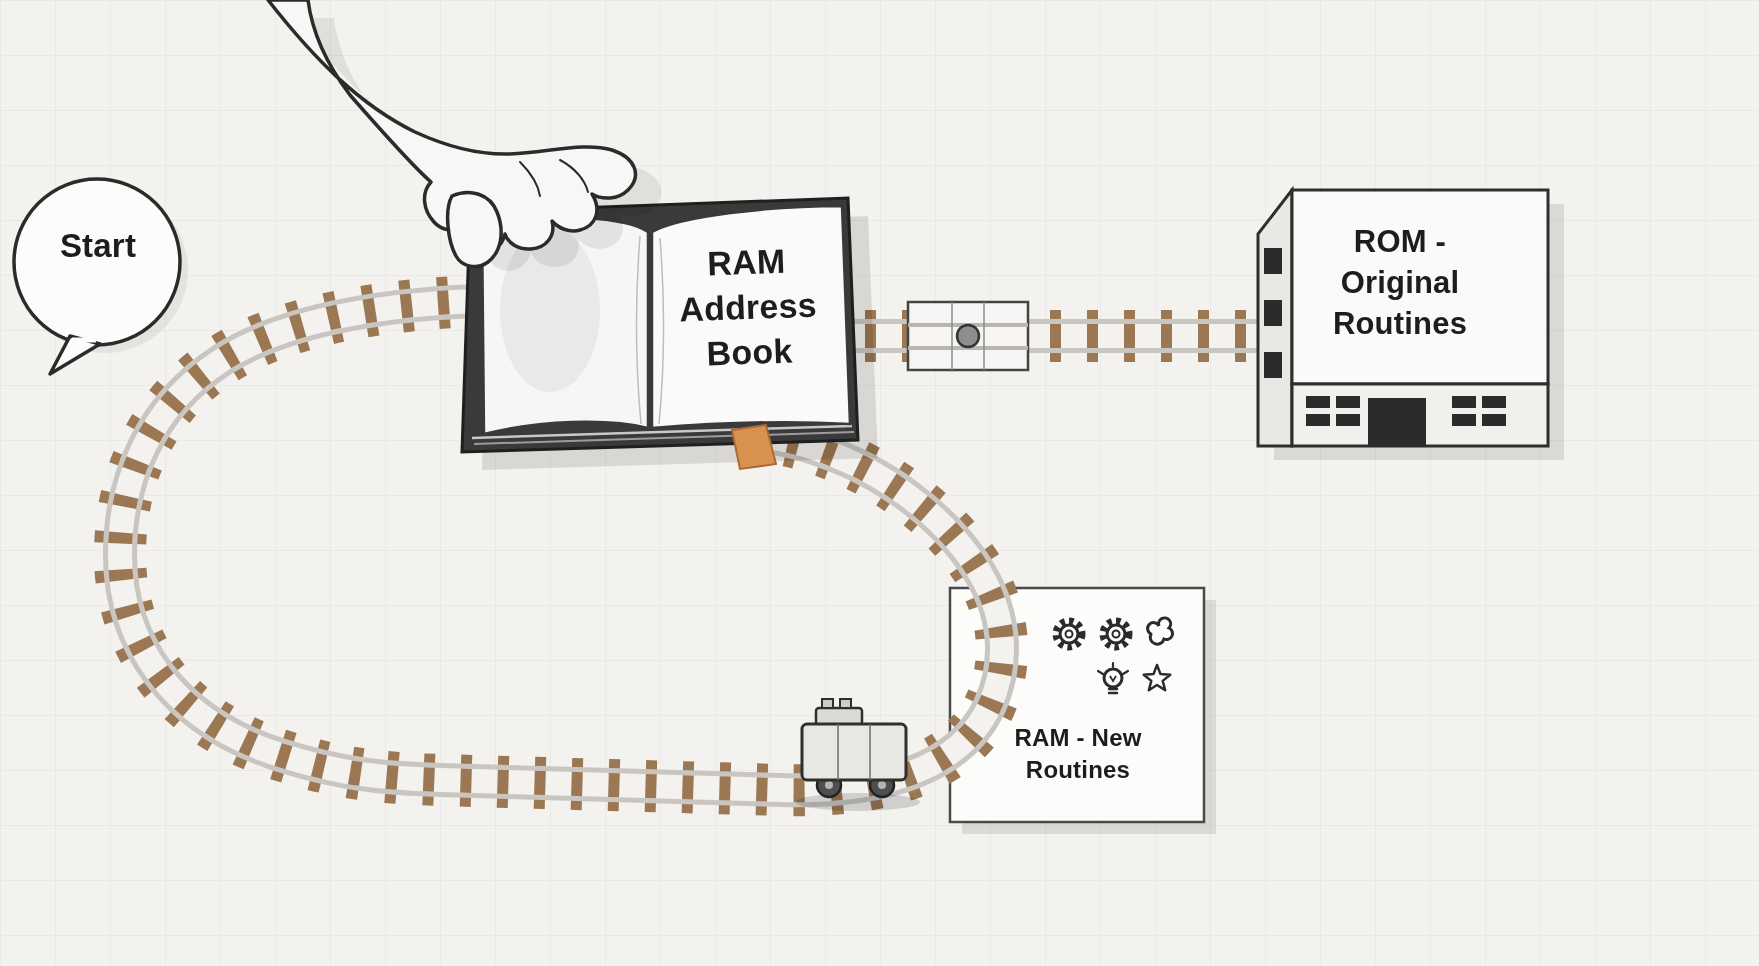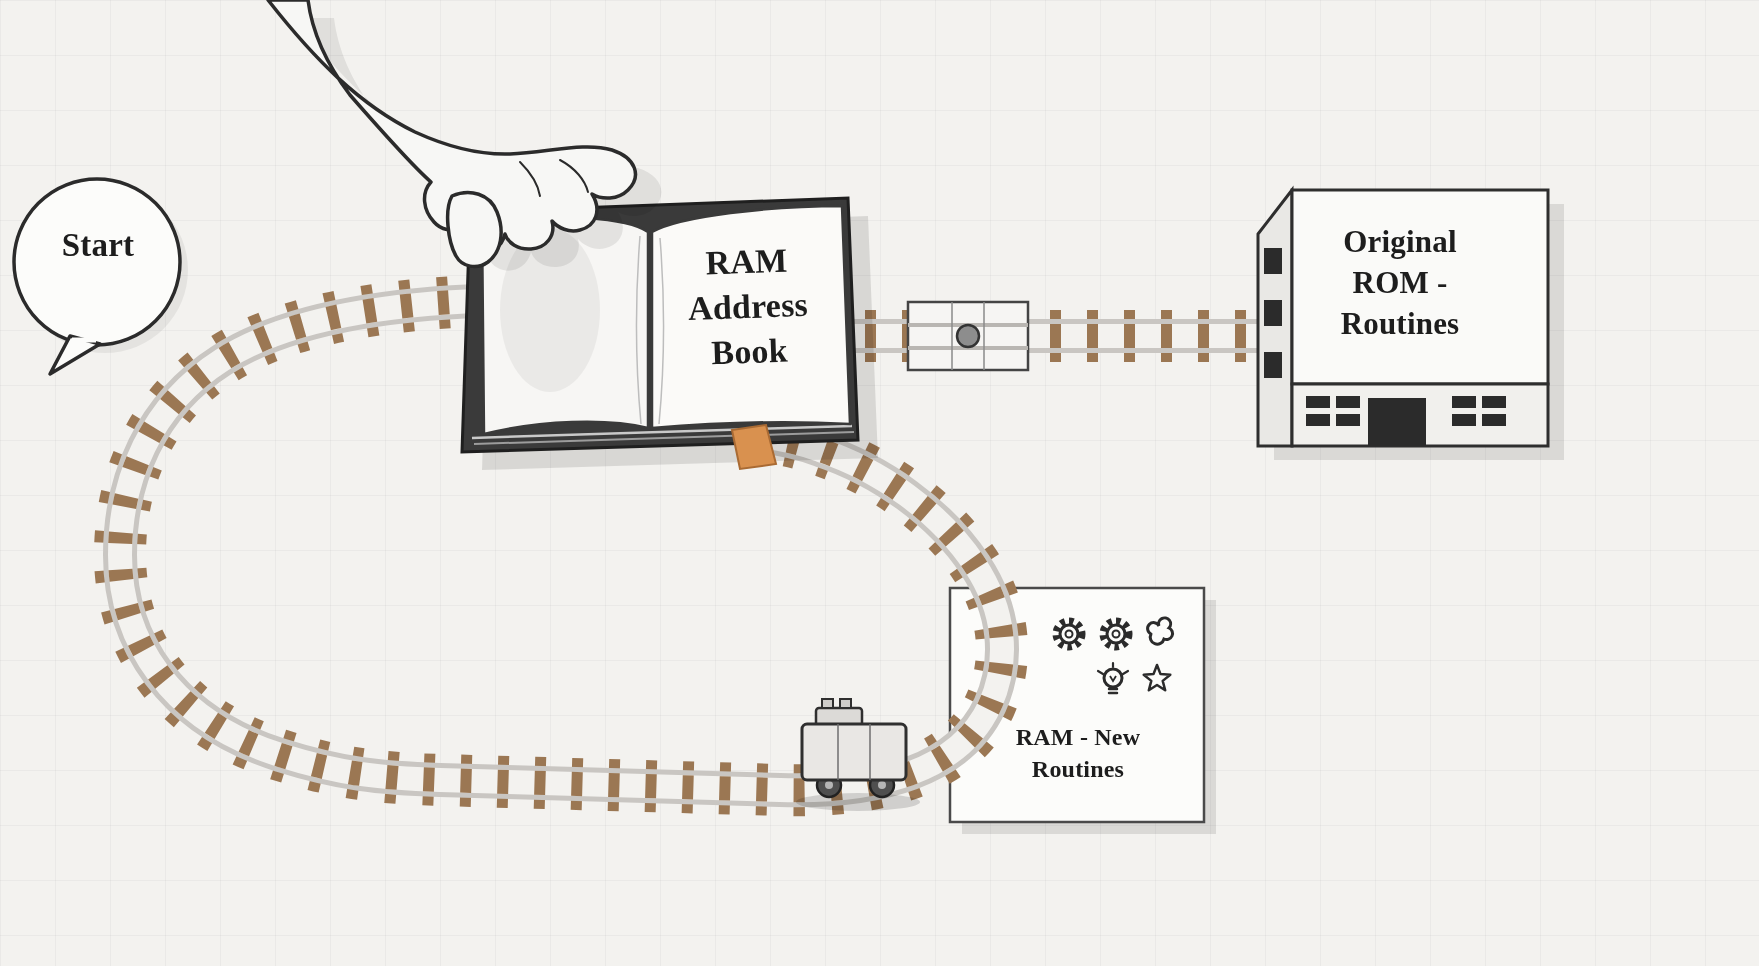--- a/index.html
+++ b/index.html
@@ -5,21 +5,21 @@
   html,body { margin:0; padding:0; }
   .scene {
     position:relative;
     width:1759px; height:966px;
     background-color:#f3f2ef;
     background-image:
       linear-gradient(rgba(0,0,0,0.035) 1px, transparent 1px),
       linear-gradient(90deg, rgba(0,0,0,0.035) 1px, transparent 1px);
     background-size:55px 55px;
     overflow:hidden;
-    font-family:Liberation Serif, serif;
+    font-family:Liberation Sans, sans-serif;
   }
   svg.art { position:absolute; inset:0; width:1759px; height:966px; }
   .label {
     position:absolute;
     font-weight:700;
     color:#1d1d1d;
     text-align:center;
     line-height:1.32;
     letter-spacing:0.2px;
   }
@@ -183,22 +183,22 @@
     <span>Start</span>
   </div>
 
   <div class="label book-label">
     <span>RAM</span>
     <span>Address</span>
     <span>Book</span>
   </div>
 
   <div class="label rom-label">
+    <span>ROM -</span>
     <span>Original</span>
-    <span>ROM -</span>
     <span>Routines</span>
   </div>
 
   <div class="label ram-new-label">
     <span>RAM - New</span>
     <span>Routines</span>
   </div>
 
 </div>
 

